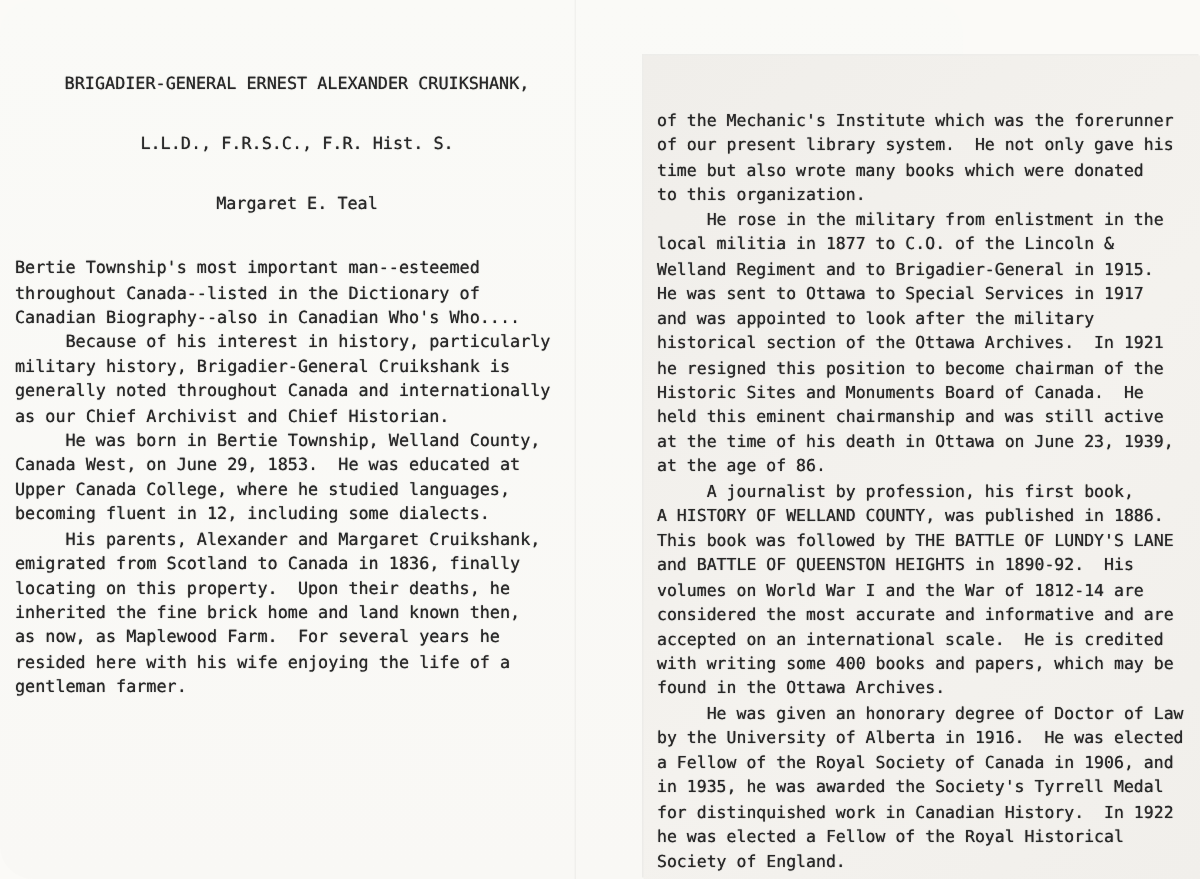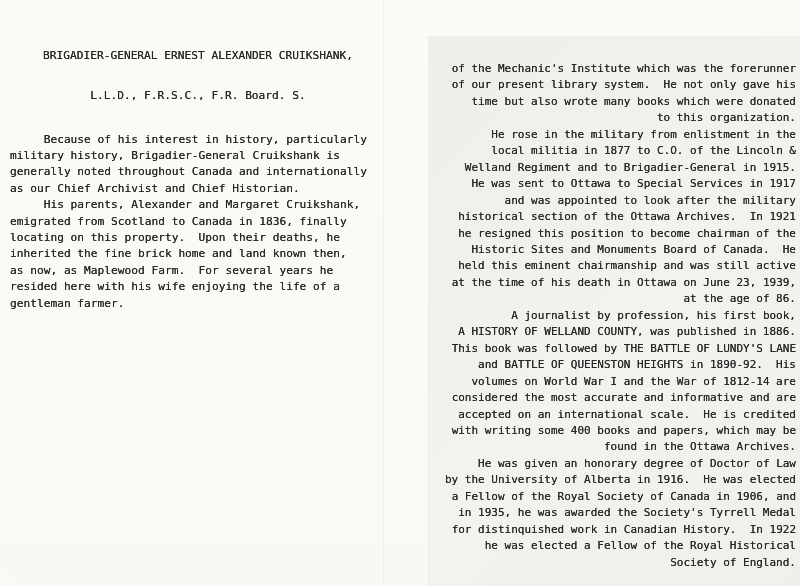--- a/index.html
+++ b/index.html
@@ -52,47 +52,54 @@
     text-shadow: 0 0 0.6px rgba(25,25,25,0.85);
   }
   .doc-header .h-title { margin-top: 3px; }
 
   .body-text {
     margin-top: 3px;
     font-size: 11.2px;
     line-height: 16.4px;
   }
   .col.right .body-text {
-    margin-top: 4px;
+    margin-top: 16px;
     font-size: 11px;
     line-height: 16.45px;
-    text-align: right;
   }
   .para {
     white-space: pre;
     text-shadow: 0 0 0.6px rgba(25,25,25,0.85);
   }
 </style>
 </head>
 <body>
 
 <div class="page">
   <div class="right-page-shade"></div>
   <div class="left-page-edge"></div>
 
   <div class="col left">
     <div class="doc-header">
       <div class="h-line">BRIGADIER-GENERAL ERNEST ALEXANDER CRUIKSHANK,</div>
-      <div class="h-line">L.L.D., F.R.S.C., F.R. Board. S.</div>
+      <div class="h-line">L.L.D., F.R.S.C., F.R. Hist. S.</div>
+      <div class="h-line">Margaret E. Teal</div>
     </div>
     <div class="body-text" id="left-body">
+        <div class="para">Bertie Township's most important man--esteemed
+throughout Canada--listed in the Dictionary of
+Canadian Biography--also in Canadian Who's Who....</div>
         <div class="para">     Because of his interest in history, particularly
 military history, Brigadier-General Cruikshank is
 generally noted throughout Canada and internationally
 as our Chief Archivist and Chief Historian.</div>
+        <div class="para">     He was born in Bertie Township, Welland County,
+Canada West, on June 29, 1853.  He was educated at
+Upper Canada College, where he studied languages,
+becoming fluent in 12, including some dialects.</div>
         <div class="para">     His parents, Alexander and Margaret Cruikshank,
 emigrated from Scotland to Canada in 1836, finally
 locating on this property.  Upon their deaths, he
 inherited the fine brick home and land known then,
 as now, as Maplewood Farm.  For several years he
 resided here with his wife enjoying the life of a
 gentleman farmer.</div>
       </div>
   </div>
 

